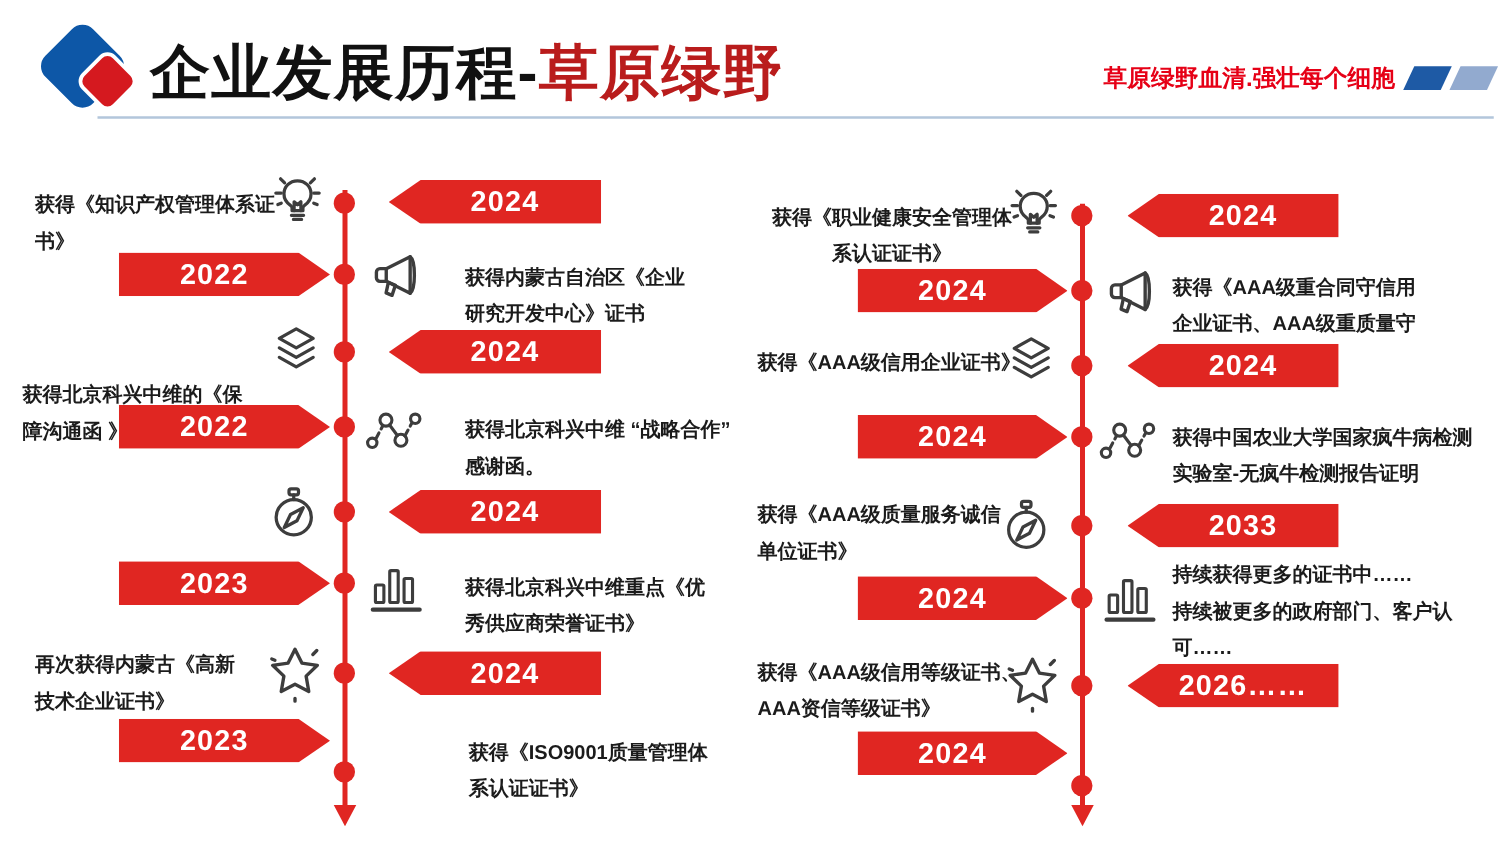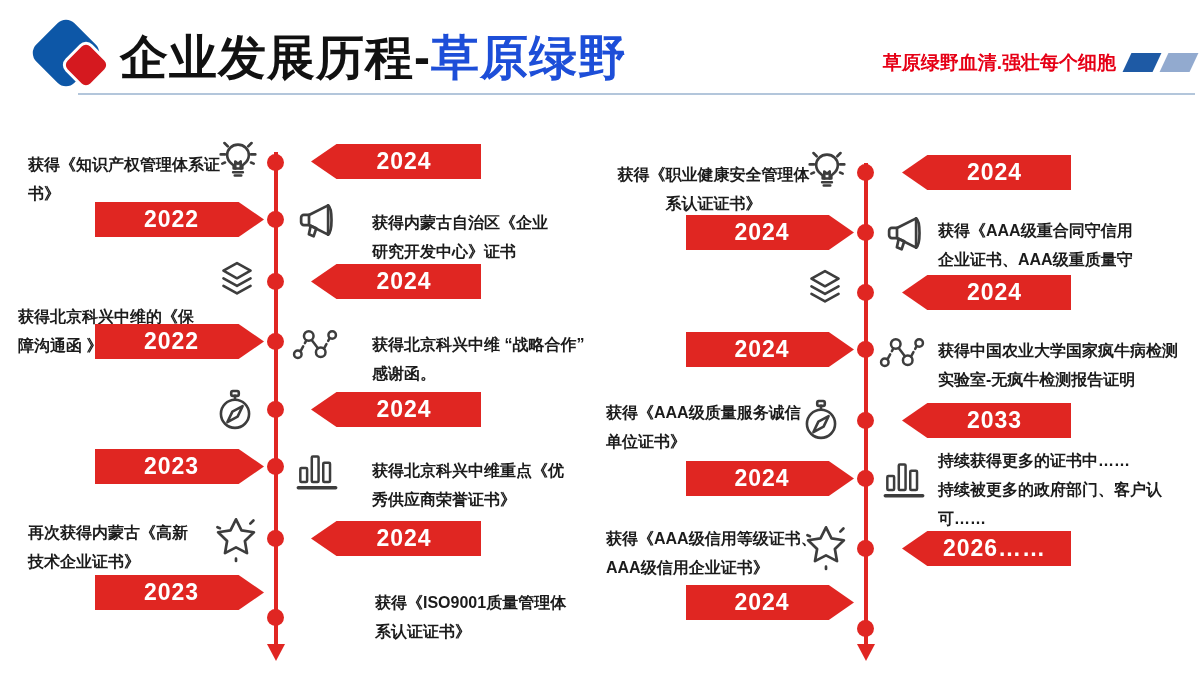--- a/index.html
+++ b/index.html
@@ -4,21 +4,21 @@
 <style>
   html,body{margin:0;padding:0;background:#fff;}
   .slide{
     position:relative;width:1200px;height:675px;background:#ffffff;overflow:hidden;
     font-family:"Liberation Sans","DejaVu Sans",sans-serif;
   }
   
   .logo-blue{position:absolute;left:39px;top:26px;width:54px;height:54px;background:#0d57a7;border-radius:12px;transform:rotate(45deg);}
   .logo-red{position:absolute;left:67px;top:46px;width:32px;height:32px;background:#d5191f;border:3px solid #fff;border-radius:9px;transform:rotate(45deg);}
   .page-title{position:absolute;left:120px;top:26px;font-size:48px;font-weight:900;color:#111;letter-spacing:1px;white-space:nowrap;}
-  .page-title .accent{color:#1d4ed8;}
+  .page-title .accent{color:#b91c1c;}
   .tagline{position:absolute;right:84px;top:50px;font-size:19px;font-weight:700;color:#e60016;white-space:nowrap;}
   .para{position:absolute;top:53px;width:30px;height:19px;transform:skewX(-25deg);}
   .para1{left:1127px;background:#1e5aa5;}
   .para2{left:1164px;background:#92aacf;}
   .divider{position:absolute;left:78px;top:93px;width:1117px;height:2px;background:#b3c6db;}
   
   .tl-line{position:absolute;width:4px;background:#e02622;}
   .tl-dot{position:absolute;width:17px;height:17px;border-radius:50%;background:#e02622;}
   .tl-arrow{position:absolute;width:0;height:0;border-left:9px solid transparent;border-right:9px solid transparent;border-top:17px solid #e02622;}
   .banner{
@@ -177,20 +177,21 @@
   <div class="banner point-left" style="left:902px;top:155px;width:153px;">2024</div>
 
   <div class="banner point-right" style="left:686px;top:215px;width:152px;">2024</div>
   <svg class="icon" style="left:879px;top:206px;" width="54" height="54" viewBox="0 0 48 48">
       <use href="#ic-megaphone"></use>
     </svg>
   <div class="label" style="left:938px;top:196px;width:235px;margin-top:20px;">获得《AAA级重合同守信用
 企业证书、AAA级重质量守
 信用单位证书》</div>
 
+  <div class="label" style="left:606px;top:276px;width:215px;">获得《AAA级信用企业证书》</div>
   <svg class="icon" style="left:799px;top:263px;" width="52" height="52" viewBox="0 0 48 48">
       <use href="#ic-layers"></use>
     </svg>
   <div class="banner point-left" style="left:902px;top:275px;width:153px;">2024</div>
 
   <div class="banner point-right" style="left:686px;top:332px;width:152px;">2024</div>
   <svg class="icon" style="left:877px;top:330px;" width="50" height="50" viewBox="0 0 48 48">
       <use href="#ic-nodes"></use>
     </svg>
   <div class="label" style="left:938px;top:336px;width:250px;">获得中国农业大学国家疯牛病检测
@@ -205,21 +206,21 @@
 
   <div class="banner point-right" style="left:686px;top:461px;width:152px;">2024</div>
   <svg class="icon" style="left:879px;top:452px;" width="50" height="50" viewBox="0 0 48 48">
       <use href="#ic-bar"></use>
     </svg>
   <div class="label" style="left:938px;top:446px;width:250px;">持续获得更多的证书中……
 持续被更多的政府部门、客户认
 可……</div>
 
   <div class="label" style="left:606px;top:524px;width:220px;">获得《AAA级信用等级证书、
-AAA级信用企业证书》</div>
+AAA资信等级证书》</div>
   <svg class="icon" style="left:799px;top:520px;" width="54" height="54" viewBox="0 0 48 48">
       <use href="#ic-star"></use>
     </svg>
   <div class="banner point-left" style="left:902px;top:531px;width:153px;font-size:23px;">2026……</div>
 
   <div class="banner point-right" style="left:686px;top:585px;width:152px;">2024</div>
 
 </div>
 
 </body></html>

